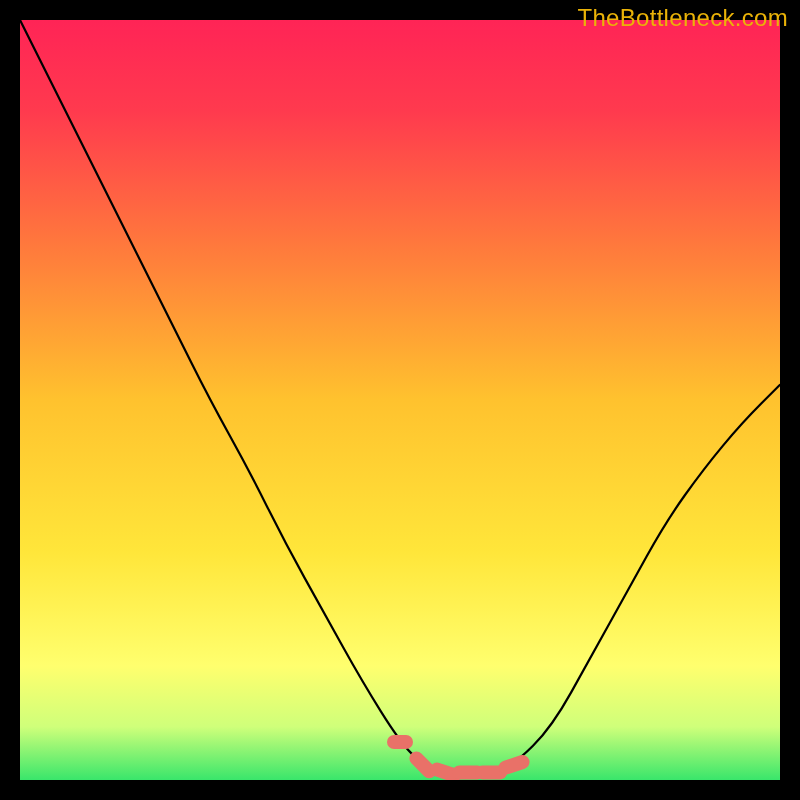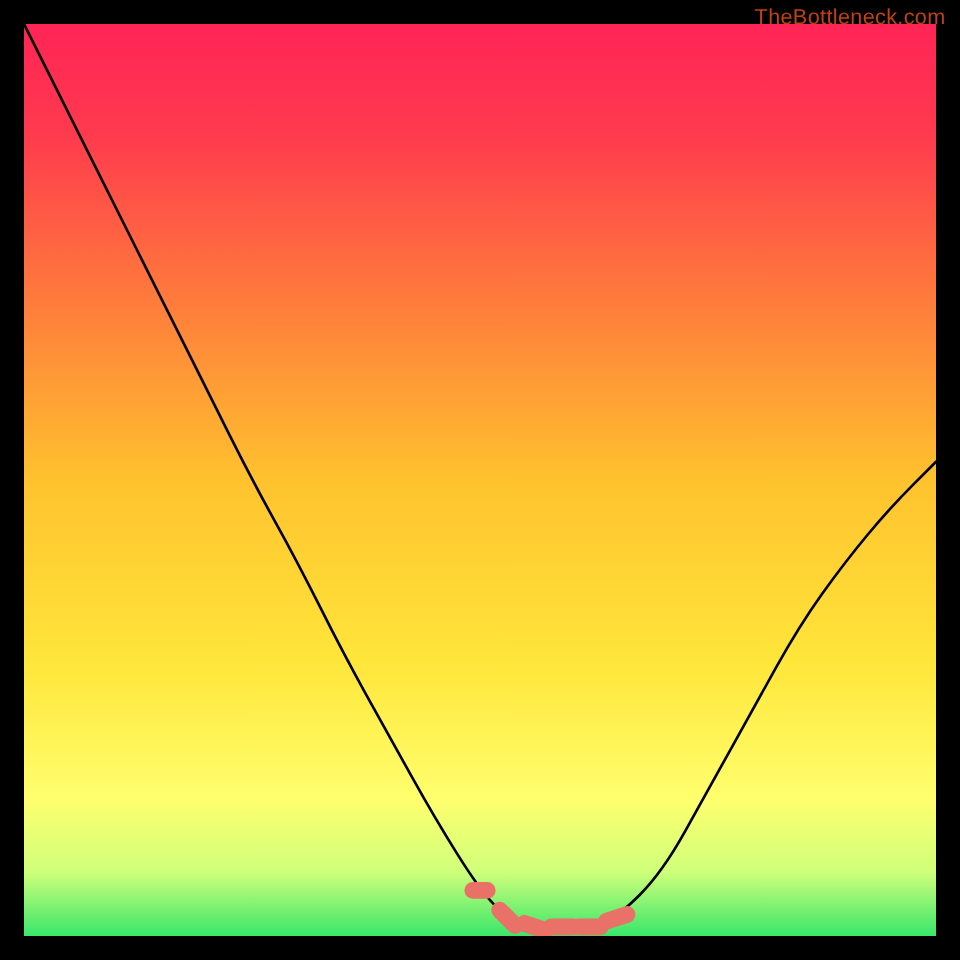--- a/index.html
+++ b/index.html
@@ -13,22 +13,22 @@
   .outer {
     width: 800px;
     height: 800px;
     background: #000;
     position: relative;
   }
   .watermark {
     position: absolute;
     top: 4px;
     right: 12px;
-    color: #c2410c;
-    font-size: 18px;
+    color: #eab308;
+    font-size: 24px;
     font-weight: 500;
     letter-spacing: 0.3px;
     z-index: 20;
   }
   .plot {
     position: absolute;
     left: 20px;
     top: 20px;
     width: 760px;
     height: 760px;

